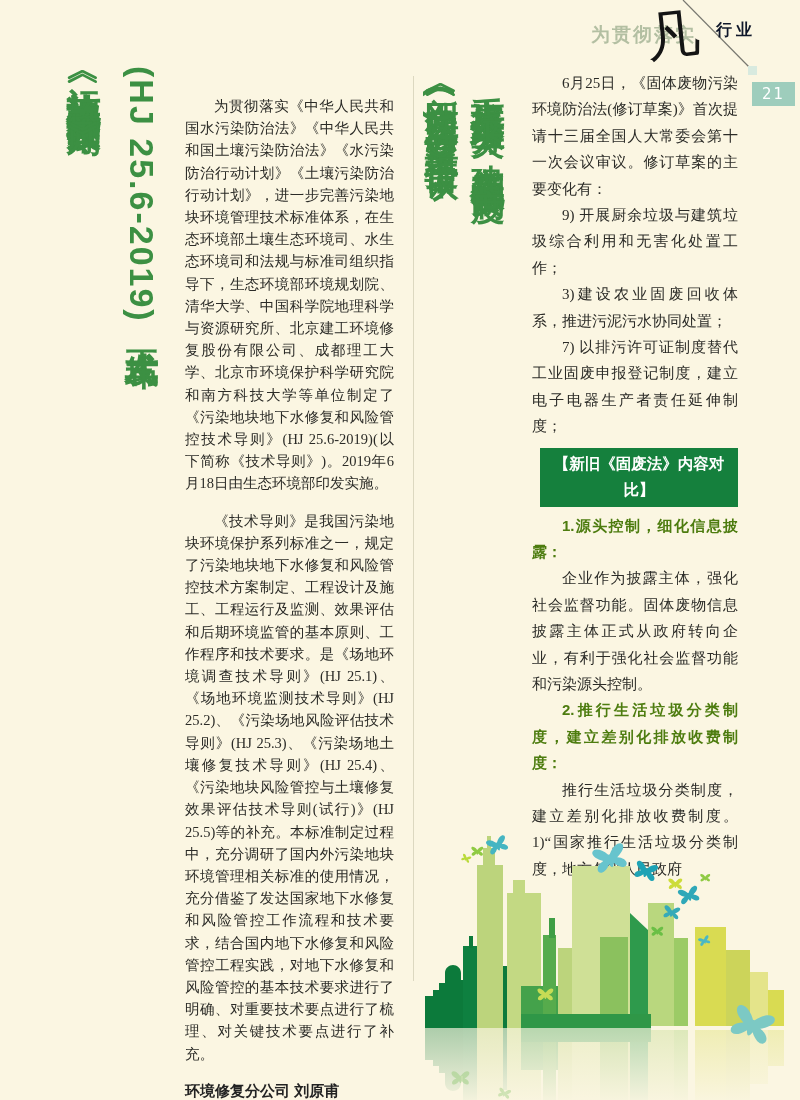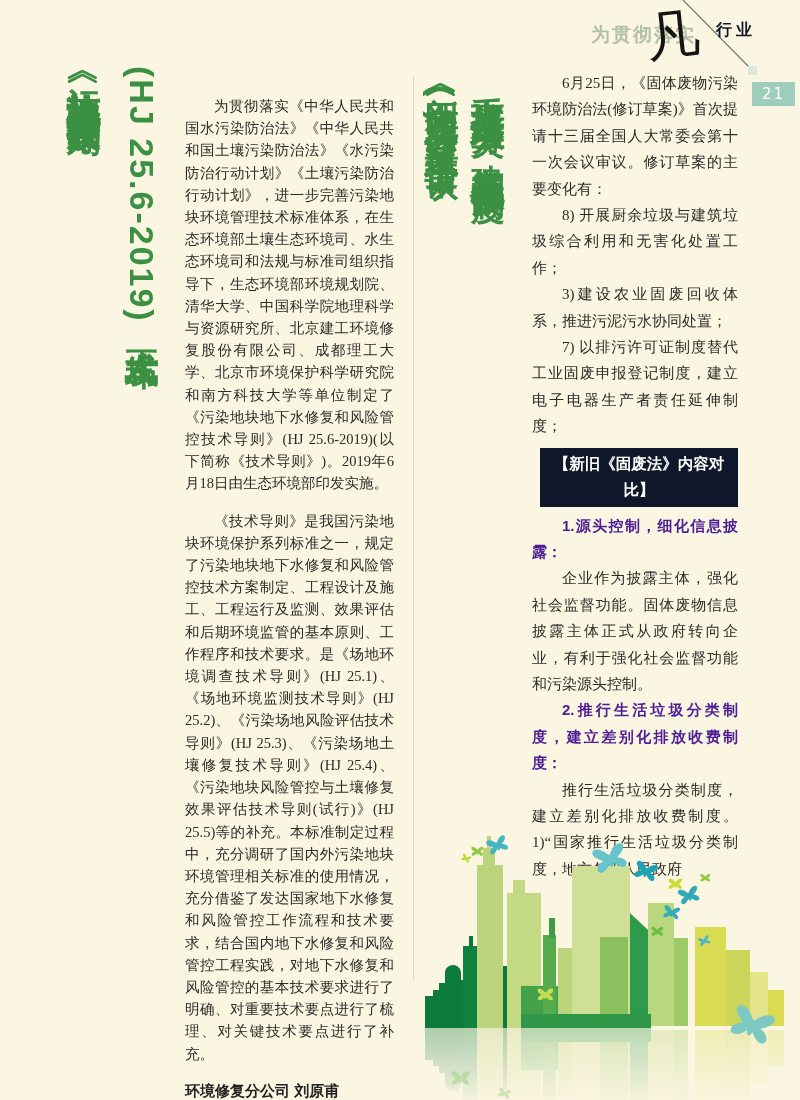--- a/index.html
+++ b/index.html
@@ -32,25 +32,25 @@
   
   .col-left{left:170px;top:80px;width:239px;color:#2b2b27;
     font-size:14.5px;line-height:22.2px;text-align:justify;}
   .col-left p{margin:15px;text-indent:2em;}
   .col-right{left:532px;top:70px;width:206px;color:#2b2b27;
     font-size:15px;line-height:26.4px;text-align:justify;}
   .col-right p{margin:0;text-indent:2em;}
   .byline{font-family:"Liberation Sans",sans-serif;font-weight:700;
     text-align:left;text-indent:0 !important;margin-top:10px !important;
     padding-right:4px;font-size:15px;color:#222;}
-  .compare-bar{background:#0f172a;color:#fff;text-align:center;
+  .compare-bar{background:#15803d;color:#fff;text-align:center;
     font-family:"Liberation Sans",sans-serif;font-weight:700;font-size:15.5px;
     margin:8px 0 6px 8px;padding:3px 0;}
   .subhead{font-family:"Liberation Sans",sans-serif;font-weight:700;
-    color:#4c1d95;}
+    color:#4d7c0f;}
 
   .divider{left:413px;top:76px;width:1px;height:905px;background:#dcd8c0;}
 
   .skyline{left:425px;top:818px;width:375px;height:282px;}
 </style>
 </head>
 <body>
 
 <div class="abs magazine-name">为贯彻落实</div>
 <div class="abs calligraphy">凡</div>
@@ -70,21 +70,21 @@
   <p class="byline">环境修复分公司 刘原甫</p>
 </div>
 
 <div class="abs divider"></div>
 
 <div class="abs vtitle vt-right-sub">重点推行生活垃圾分类、建立差别化收费制度</div>
 <div class="abs vtitle vt-right-main">新《固废法(修订草案)》提请审议、</div>
 
 <div class="abs col-right">
   <p>6月25日，《固体废物污染环境防治法(修订草案)》首次提请十三届全国人大常委会第十一次会议审议。修订草案的主要变化有：</p>
-  <p>8) 开展厨余垃圾与建筑垃圾综合利用和无害化处置工作；</p>
+  <p>9) 开展厨余垃圾与建筑垃圾综合利用和无害化处置工作；</p>
   <p>3)建设农业固废回收体系，推进污泥污水协同处置；</p>
   <p>7) 以排污许可证制度替代工业固废申报登记制度，建立电子电器生产者责任延伸制度；</p>
   <div class="compare-bar">【新旧《固废法》内容对比】</div>
   <p class="subhead">1.源头控制，细化信息披露：</p>
   <p>企业作为披露主体，强化社会监督功能。固体废物信息披露主体正式从政府转向企业，有利于强化社会监督功能和污染源头控制。</p>
   <p class="subhead">2.推行生活垃圾分类制度，建立差别化排放收费制度：</p>
   <p>推行生活垃圾分类制度，建立差别化排放收费制度。1)“国家推行生活垃圾分类制度，地方各级人民政府</p>
 </div>
 
 <svg class="abs skyline" viewBox="0 0 375 282">

